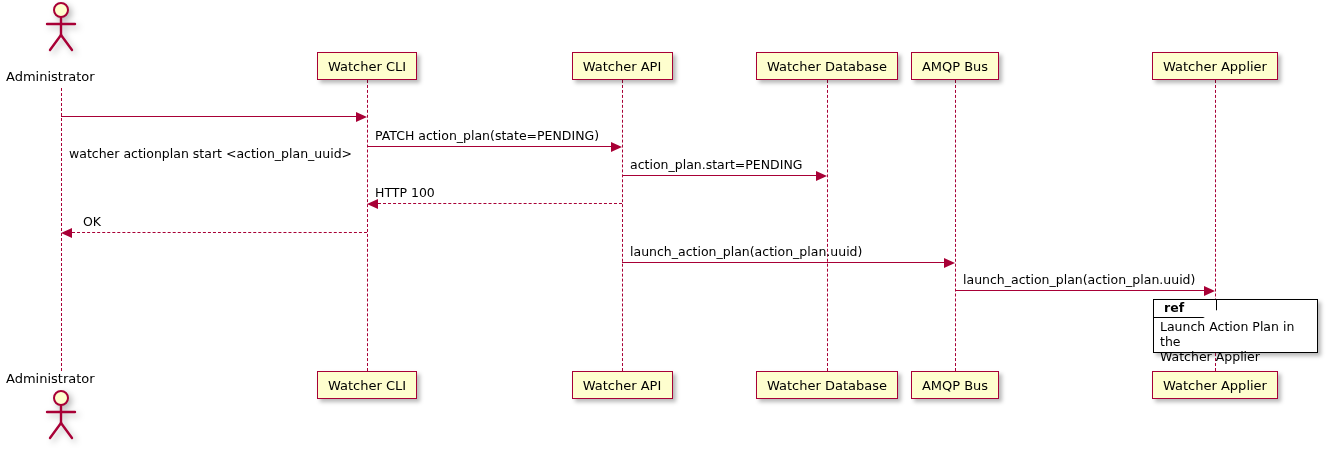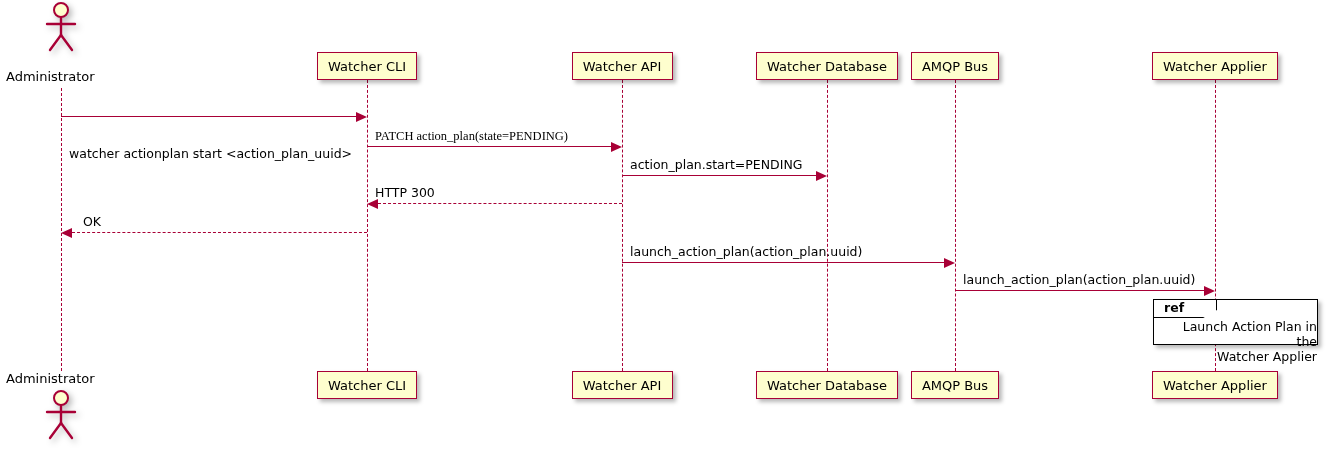--- a/index.html
+++ b/index.html
@@ -114,21 +114,20 @@
     line-height: 1;
   }
   .ref-body {
     position: absolute;
     left: 6px;
     top: 19px;
     font-size: 12.5px;
     color: #000;
     line-height: 15px;
     white-space: pre-line;
-    text-align: right;
   }
 </style>
 </head>
 <body>
 
 <div id="diagram">
     <div class="lifeline" style="left: 61px; top: 88px; height: 283px;"></div>
     <div class="actor" style="left: 39px; top: 2px;">
       <svg width="44" height="50" viewBox="0 0 44 50">
         <circle cx="22" cy="8" r="7" fill="#FEFECE" stroke="#A80036" stroke-width="2"></circle>
@@ -182,35 +181,35 @@
       <span>Watcher Applier</span>
     </div>
     <div class="participant" style="left: 1152px; top: 371px; width: 126px;">
       <span>Watcher Applier</span>
     </div>
     <div class="msg-line" style="left: 61px; top: 116px; width: 295px;"></div>
     <div class="arrow-head arrow-right" style="left: 356px; top: 112px;"></div>
     <div class="msg-label" style="left: 69px; top: 100px; margin-top: 48px;">watcher actionplan start &lt;action_plan_uuid&gt;</div>
     <div class="msg-line" style="left: 367px; top: 146px; width: 244px;"></div>
     <div class="arrow-head arrow-right" style="left: 611px; top: 142px;"></div>
-    <div class="msg-label" style="left: 375px; top: 130px; font-family: Liberation Serif, serif;">PATCH action_plan(state=PENDING)</div>
+    <div class="msg-label" style="left: 375px; top: 130px;">PATCH action_plan(state=PENDING)</div>
     <div class="msg-line" style="left: 622px; top: 175px; width: 194px;"></div>
     <div class="arrow-head arrow-right" style="left: 816px; top: 171px;"></div>
     <div class="msg-label" style="left: 630px; top: 159px;">action_plan.start=PENDING</div>
     <div class="msg-line dashed" style="left: 378px; top: 203px; width: 244px;"></div>
     <div class="arrow-head arrow-left" style="left: 367px; top: 199px;"></div>
-    <div class="msg-label" style="left: 375px; top: 187px;">HTTP 300</div>
+    <div class="msg-label" style="left: 375px; top: 187px;">HTTP 100</div>
     <div class="msg-line dashed" style="left: 72px; top: 232px; width: 295px;"></div>
     <div class="arrow-head arrow-left" style="left: 61px; top: 228px;"></div>
     <div class="msg-label" style="left: 83px; top: 216px;">OK</div>
     <div class="msg-line" style="left: 622px; top: 262px; width: 322px;"></div>
     <div class="arrow-head arrow-right" style="left: 944px; top: 258px;"></div>
     <div class="msg-label" style="left: 630px; top: 246px;">launch_action_plan(action_plan.uuid)</div>
     <div class="msg-line" style="left: 955px; top: 290px; width: 249px;"></div>
     <div class="arrow-head arrow-right" style="left: 1204px; top: 286px;"></div>
     <div class="msg-label" style="left: 963px; top: 274px;">launch_action_plan(action_plan.uuid)</div>
-    <div class="ref-box" style="left: 1153px; top: 299px; width: 165px; height: 46px;">
+    <div class="ref-box" style="left: 1153px; top: 299px; width: 165px; height: 54px;">
       <div class="ref-tab"></div>
       <div class="ref-tab-label">ref</div>
       <div class="ref-body">Launch Action Plan in the
 Watcher Applier</div>
     </div>
   </div>
 
 </body></html>

